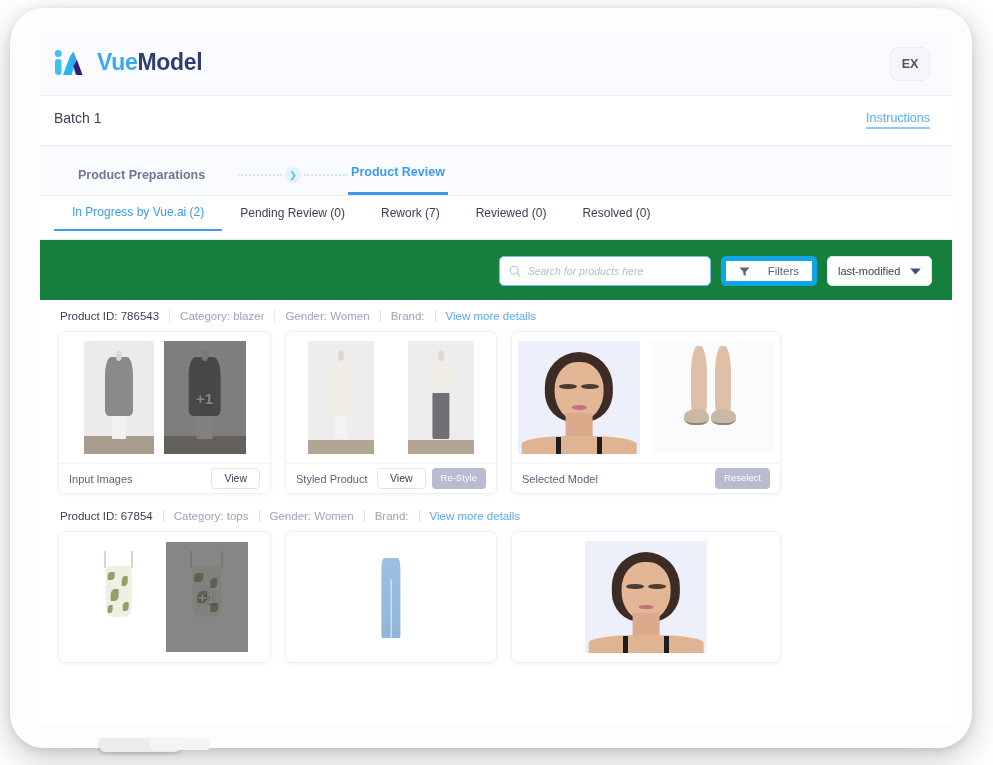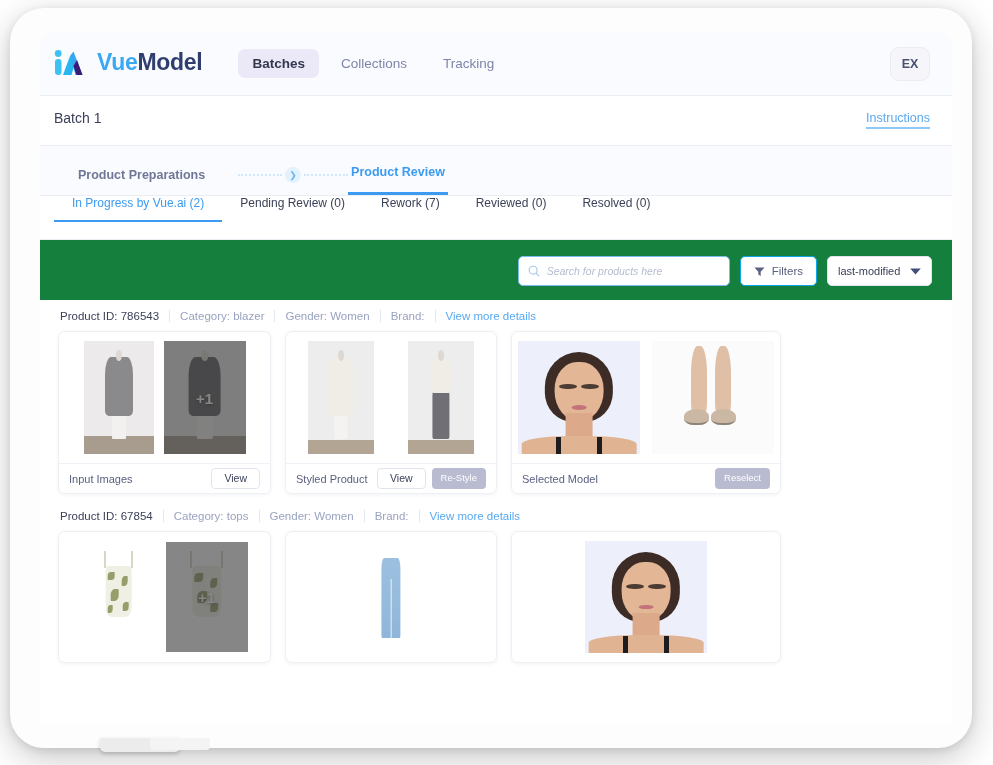--- a/index.html
+++ b/index.html
@@ -136,21 +136,21 @@
   .step-arrow {
     width: 16px; height: 16px; border-radius: 50%;
     background: #e3f2fd; color: #68b5f0;
     display: flex; align-items: center; justify-content: center;
     font-size: 9px; margin: 0 3px; flex: none;
   }
   .step-spacer { width: 24px; }
 
   
   #subtabs {
-    display: flex; align-items: flex-start;
+    display: flex; align-items: center;
     height: 44px; padding: 0 14px;
     background: #fff;
     border-bottom: 1px solid #ececf2;
     gap: 0;
   }
   .subtab {
     font-size: 12px; color: #3b4158; cursor: pointer;
     padding: 0 18px 10px 18px; white-space: nowrap;
   }
   .subtab.active {
@@ -169,22 +169,22 @@
     display: flex; align-items: center; gap: 7px; padding: 0 9px;
     background: #fff; cursor: text;
   }
   .search-input {
     border: none; outline: none; flex: 1;
     font-size: 10.5px; font-style: italic; color: #9aa3c0;
     font-family: "Liberation Sans", sans-serif; background: transparent;
   }
   .search-input::placeholder { color: #b4bccf; font-style: italic; }
   .btn-outline {
-    height: 30px; border: 1px solid #0ea5e9; border-radius: 5px;
-    background: #fff; display: flex; align-items: center; gap: 7px;
+    height: 30px; border: 5px solid #0ea5e9; border-radius: 5px;
+    background: #fff; display: flex; align-items: center; gap: 18px;
     padding: 0 13px; font-size: 11.5px; color: #5a6180; cursor: pointer;
   }
   .select-box {
     height: 30px; width: 105px; border: 1px solid #e2e5ee; border-radius: 5px;
     background: #fff; display: flex; align-items: center;
     justify-content: space-between; padding: 0 10px;
     font-size: 11px; color: #3b4158; cursor: pointer;
   }
 
   
@@ -358,25 +358,20 @@
         <circle cx="4.2" cy="4.5" r="3.4" fill="#3ec2f3"></circle>
         <path d="M9 26 L16 7 L20.5 16 L17.5 26 Z" fill="#29b6f0"></path>
         <path d="M16 7 L19.5 2.5 L28.5 26 L21.5 26 Z" fill="#35a7ee"></path>
         <path d="M23 11 L28.5 26 L22.5 26 L19.5 17 Z" fill="#3b1a74"></path>
       </svg>
       <div class="brand-name">
         <span class="brand-vue">Vue</span><span class="brand-model">Model</span>
       </div>
     </div>
 
-    <div class="nav-items">
-      <div class="nav-item active">Batches</div>
-      <div class="nav-item">Collections</div>
-      <div class="nav-item">Tracking</div>
-    </div>
 
     <div class="avatar">EX</div>
   </div>
 
   <div id="crumbbar">
     <div class="page-title">Batch 1</div>
     <div class="instructions">Instructions</div>
   </div>
 
   <div id="stepper">

